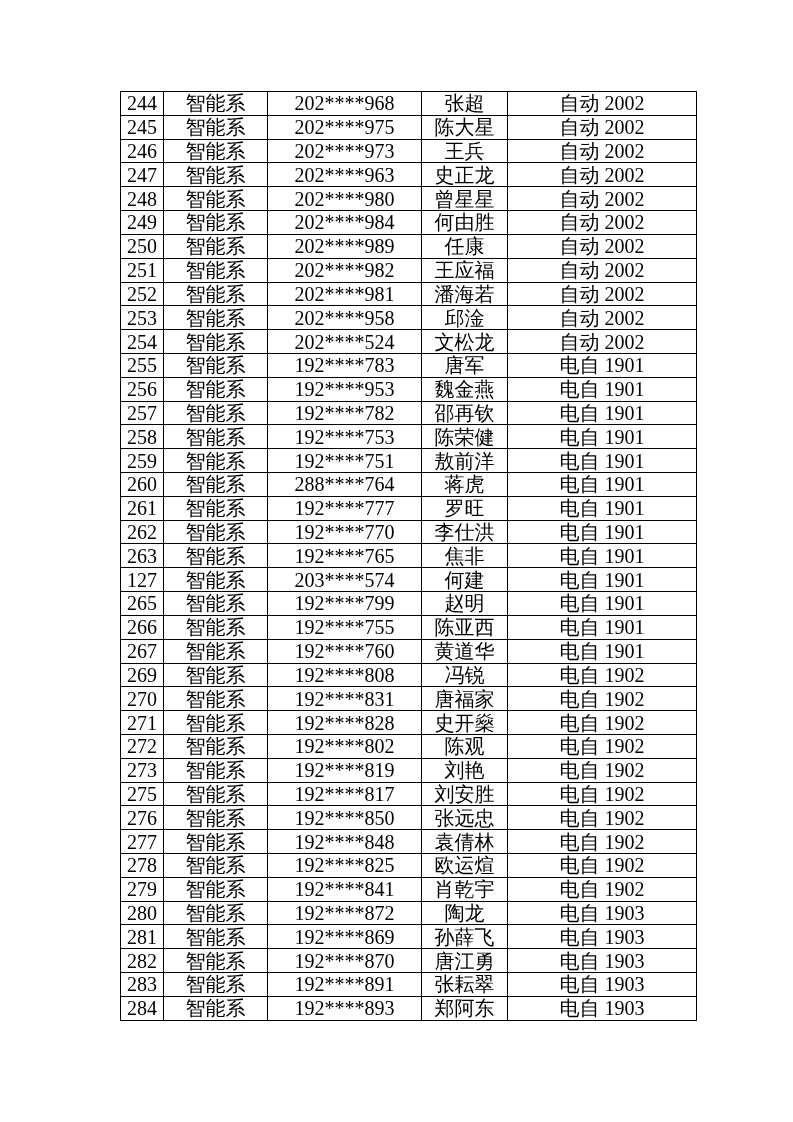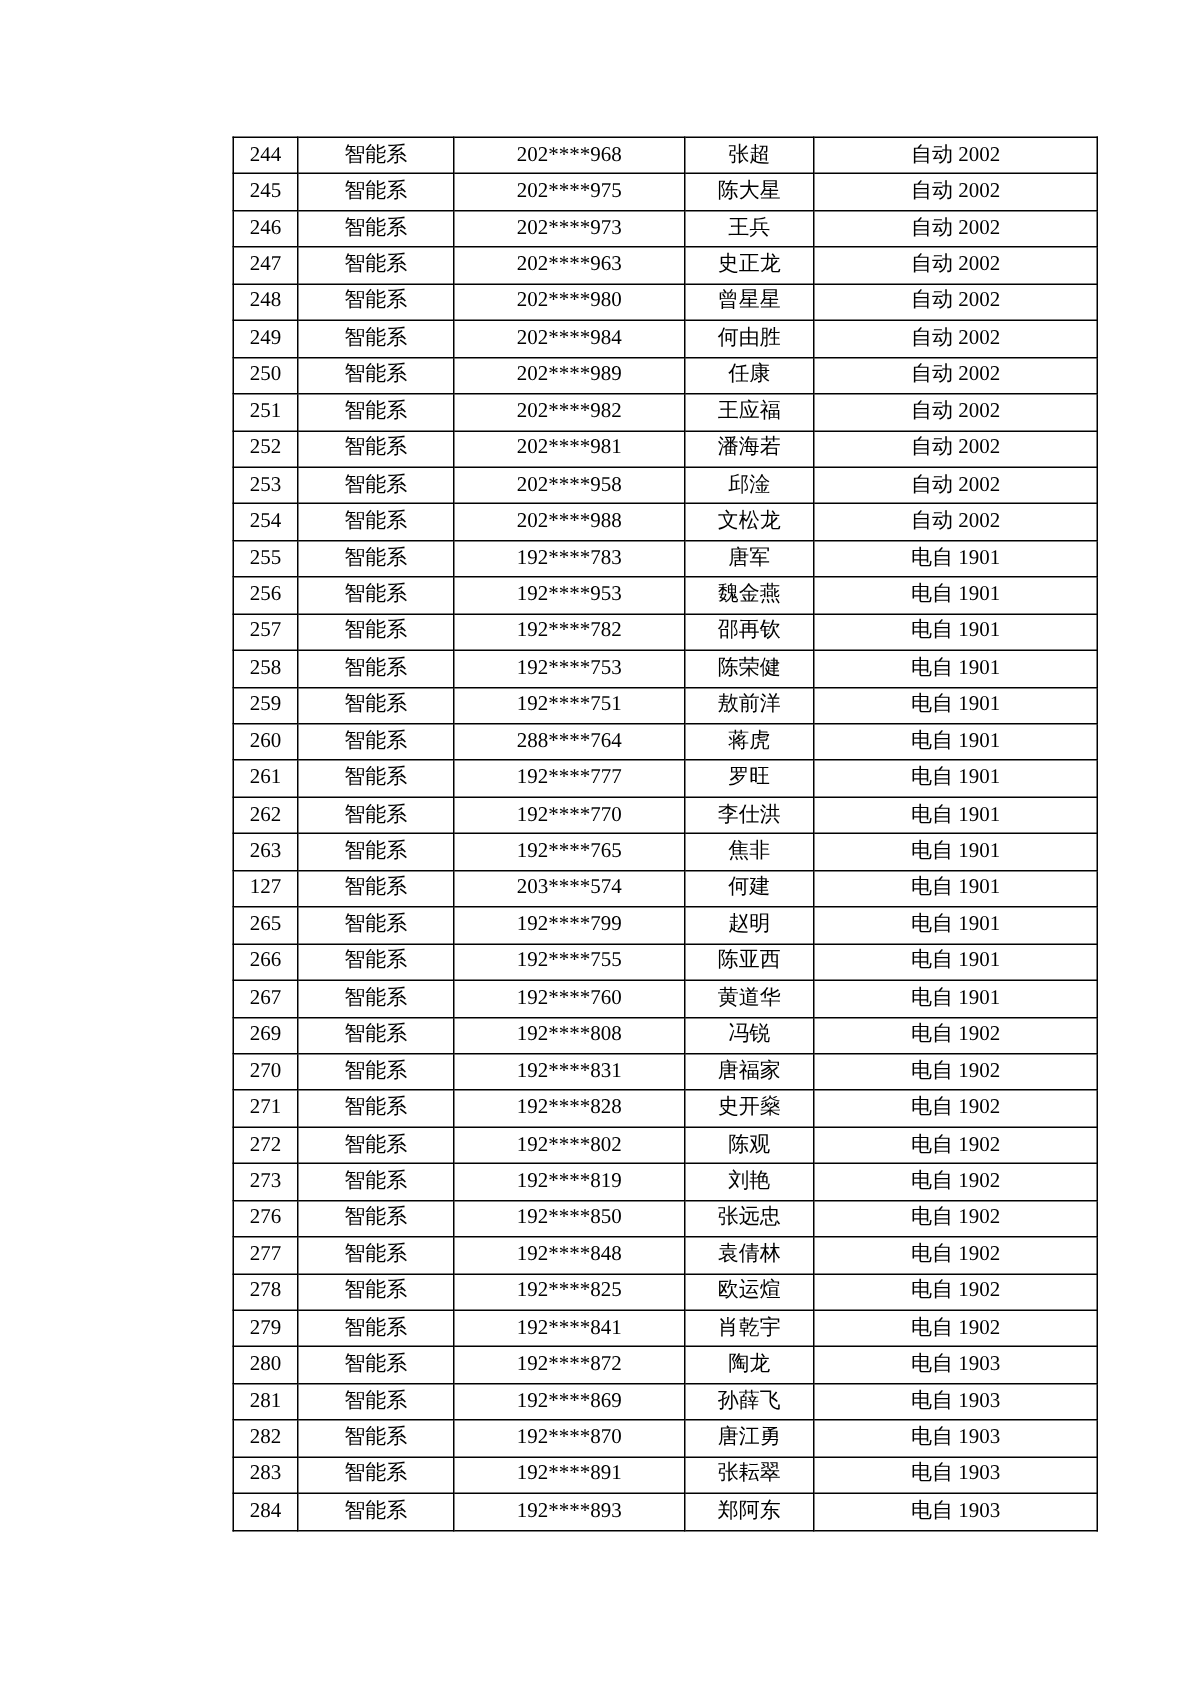--- a/index.html
+++ b/index.html
@@ -21,23 +21,22 @@
     left: 120px;
     top: 91px;
     width: 576px;
     height: 930px;
   }
   table.roster {
     width: 100%;
     height: 100%;
     border-collapse: collapse;
     table-layout: fixed;
-    font-size: 14px;
+    font-size: 20px;
     color: #000000;
-    margin-left: 35px;
   }
   table.roster td {
     border: 1px solid #000000;
     text-align: center;
     vertical-align: middle;
     padding: 0;
     height: 22.68px;
     overflow: hidden;
     white-space: nowrap;
     line-height: 1;
@@ -128,21 +127,21 @@
           <tr>
             <td>253</td>
             <td>智能系</td>
             <td>202****958</td>
             <td>邱淦</td>
             <td>自动 2002</td>
           </tr>
           <tr>
             <td>254</td>
             <td>智能系</td>
-            <td>202****988</td>
+            <td>202****524</td>
             <td>文松龙</td>
             <td>自动 2002</td>
           </tr>
           <tr>
             <td>255</td>
             <td>智能系</td>
             <td>192****783</td>
             <td>唐军</td>
             <td>电自 1901</td>
           </tr>
@@ -256,20 +255,27 @@
             <td>智能系</td>
             <td>192****802</td>
             <td>陈观</td>
             <td>电自 1902</td>
           </tr>
           <tr>
             <td>273</td>
             <td>智能系</td>
             <td>192****819</td>
             <td>刘艳</td>
+            <td>电自 1902</td>
+          </tr>
+          <tr>
+            <td>275</td>
+            <td>智能系</td>
+            <td>192****817</td>
+            <td>刘安胜</td>
             <td>电自 1902</td>
           </tr>
           <tr>
             <td>276</td>
             <td>智能系</td>
             <td>192****850</td>
             <td>张远忠</td>
             <td>电自 1902</td>
           </tr>
           <tr>

